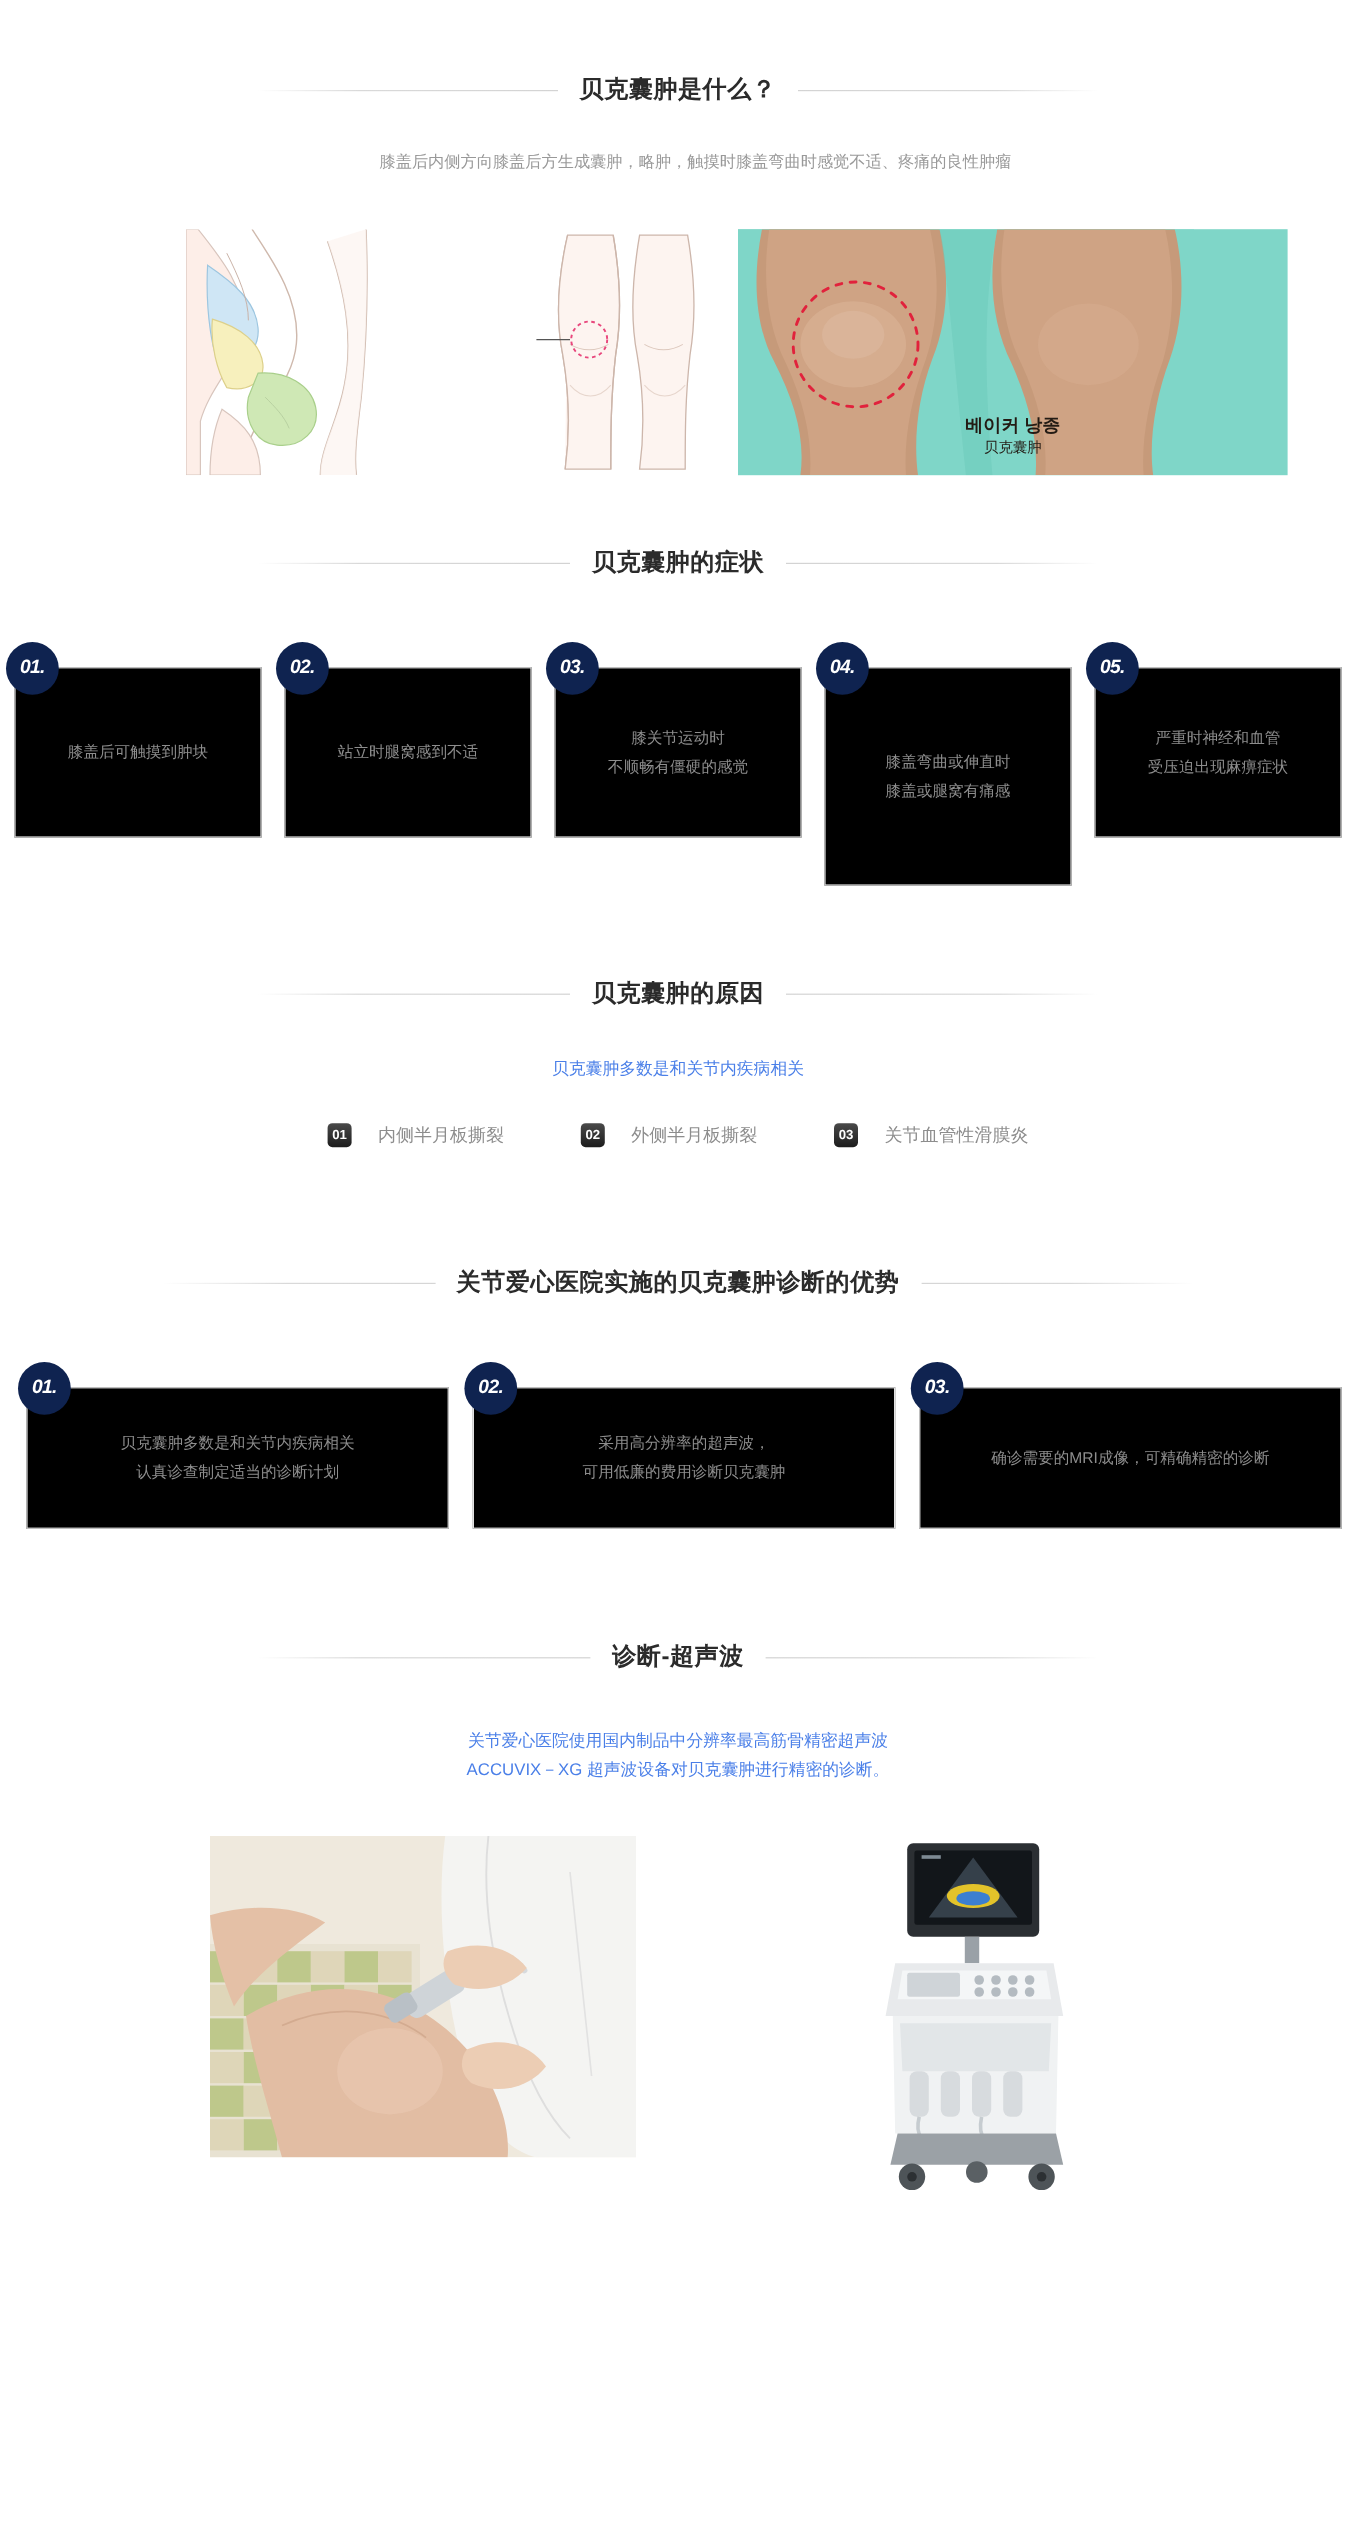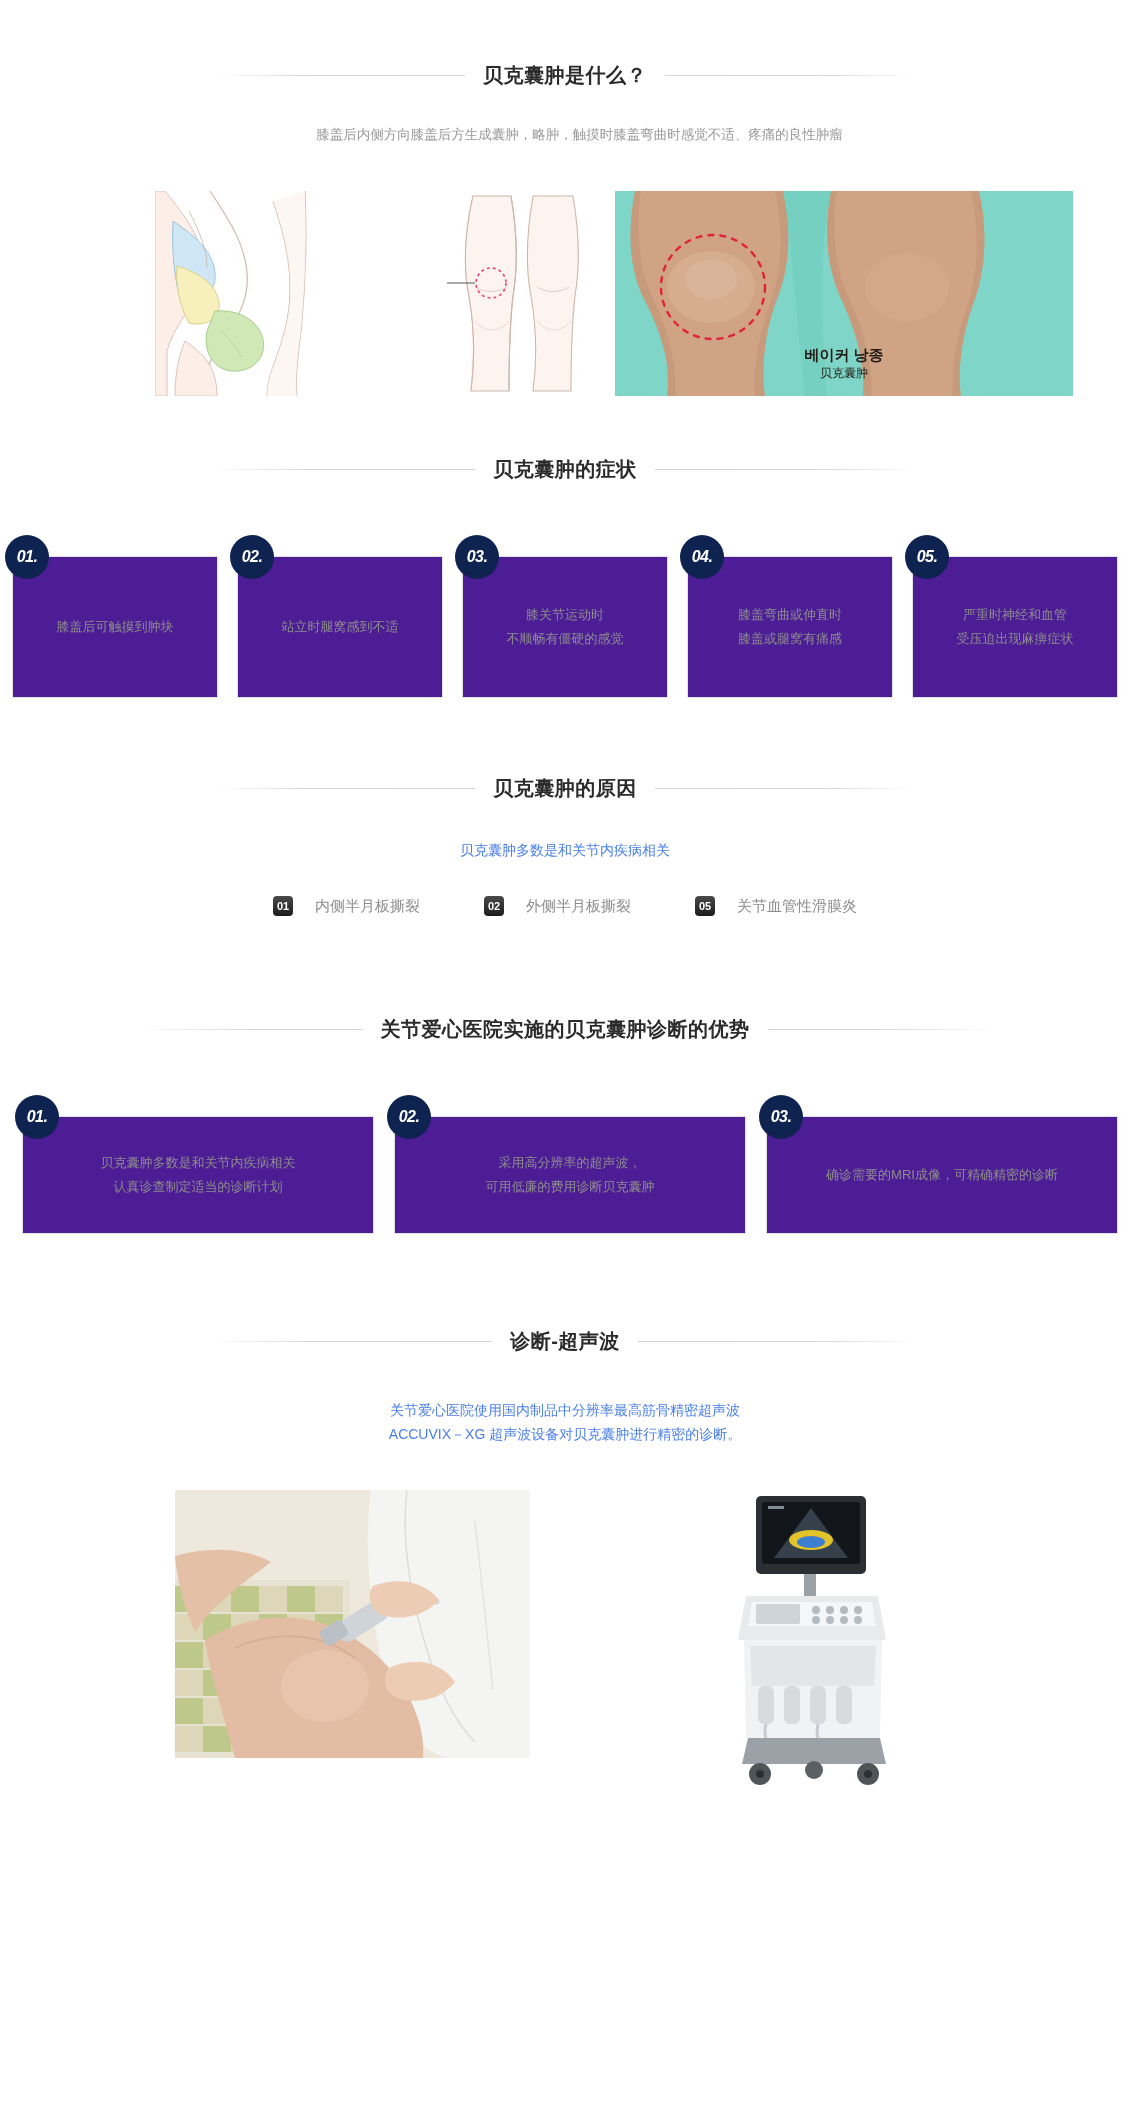--- a/index.html
+++ b/index.html
@@ -87,21 +87,21 @@
 
   
   .cards {
     position: relative;
     display: flex;
     justify-content: space-between;
   }
   .card {
     position: relative;
     border: 1px solid #e2e2e2;
-    background: #4c1d95;
+    background: #000000;
     box-sizing: border-box;
   }
   .card .badge {
     position: absolute;
     top: -22px;
     left: -8px;
     width: 44px;
     height: 44px;
     border-radius: 50%;
     background: #0f2350;
@@ -290,21 +290,21 @@
         <div>站立时腿窝感到不适</div>
       </div>
     </div>
     <div class="card" style="width:206px; height:142px;">
       <div class="badge">03.</div>
       <div class="body">
         <div>膝关节运动时</div>
         <div>不顺畅有僵硬的感觉</div>
       </div>
     </div>
-    <div class="card" style="width:206px; height:142px;">
+    <div class="card" style="width:206px; height:182px;">
       <div class="badge">04.</div>
       <div class="body">
         <div>膝盖弯曲或伸直时</div>
         <div>膝盖或腿窝有痛感</div>
       </div>
     </div>
     <div class="card" style="width:206px; height:142px;">
       <div class="badge">05.</div>
       <div class="body">
         <div>严重时神经和血管</div>
@@ -323,21 +323,21 @@
   <div class="causes" style="margin-top:35px;">
     <div class="cause">
       <span class="num">01</span>
       <span class="txt">内侧半月板撕裂</span>
     </div>
     <div class="cause">
       <span class="num">02</span>
       <span class="txt">外侧半月板撕裂</span>
     </div>
     <div class="cause">
-      <span class="num">05</span>
+      <span class="num">03</span>
       <span class="txt">关节血管性滑膜炎</span>
     </div>
   </div>
 
   <div class="sec-head" style="width:860px; margin-top:98px; margin-left:135px;">
     <div class="rule"></div>
     <h2>关节爱心医院实施的贝克囊肿诊断的优势</h2>
   </div>
 
   <div class="cards" style="margin-top:72px; width:1096px; margin-left:22px;">

